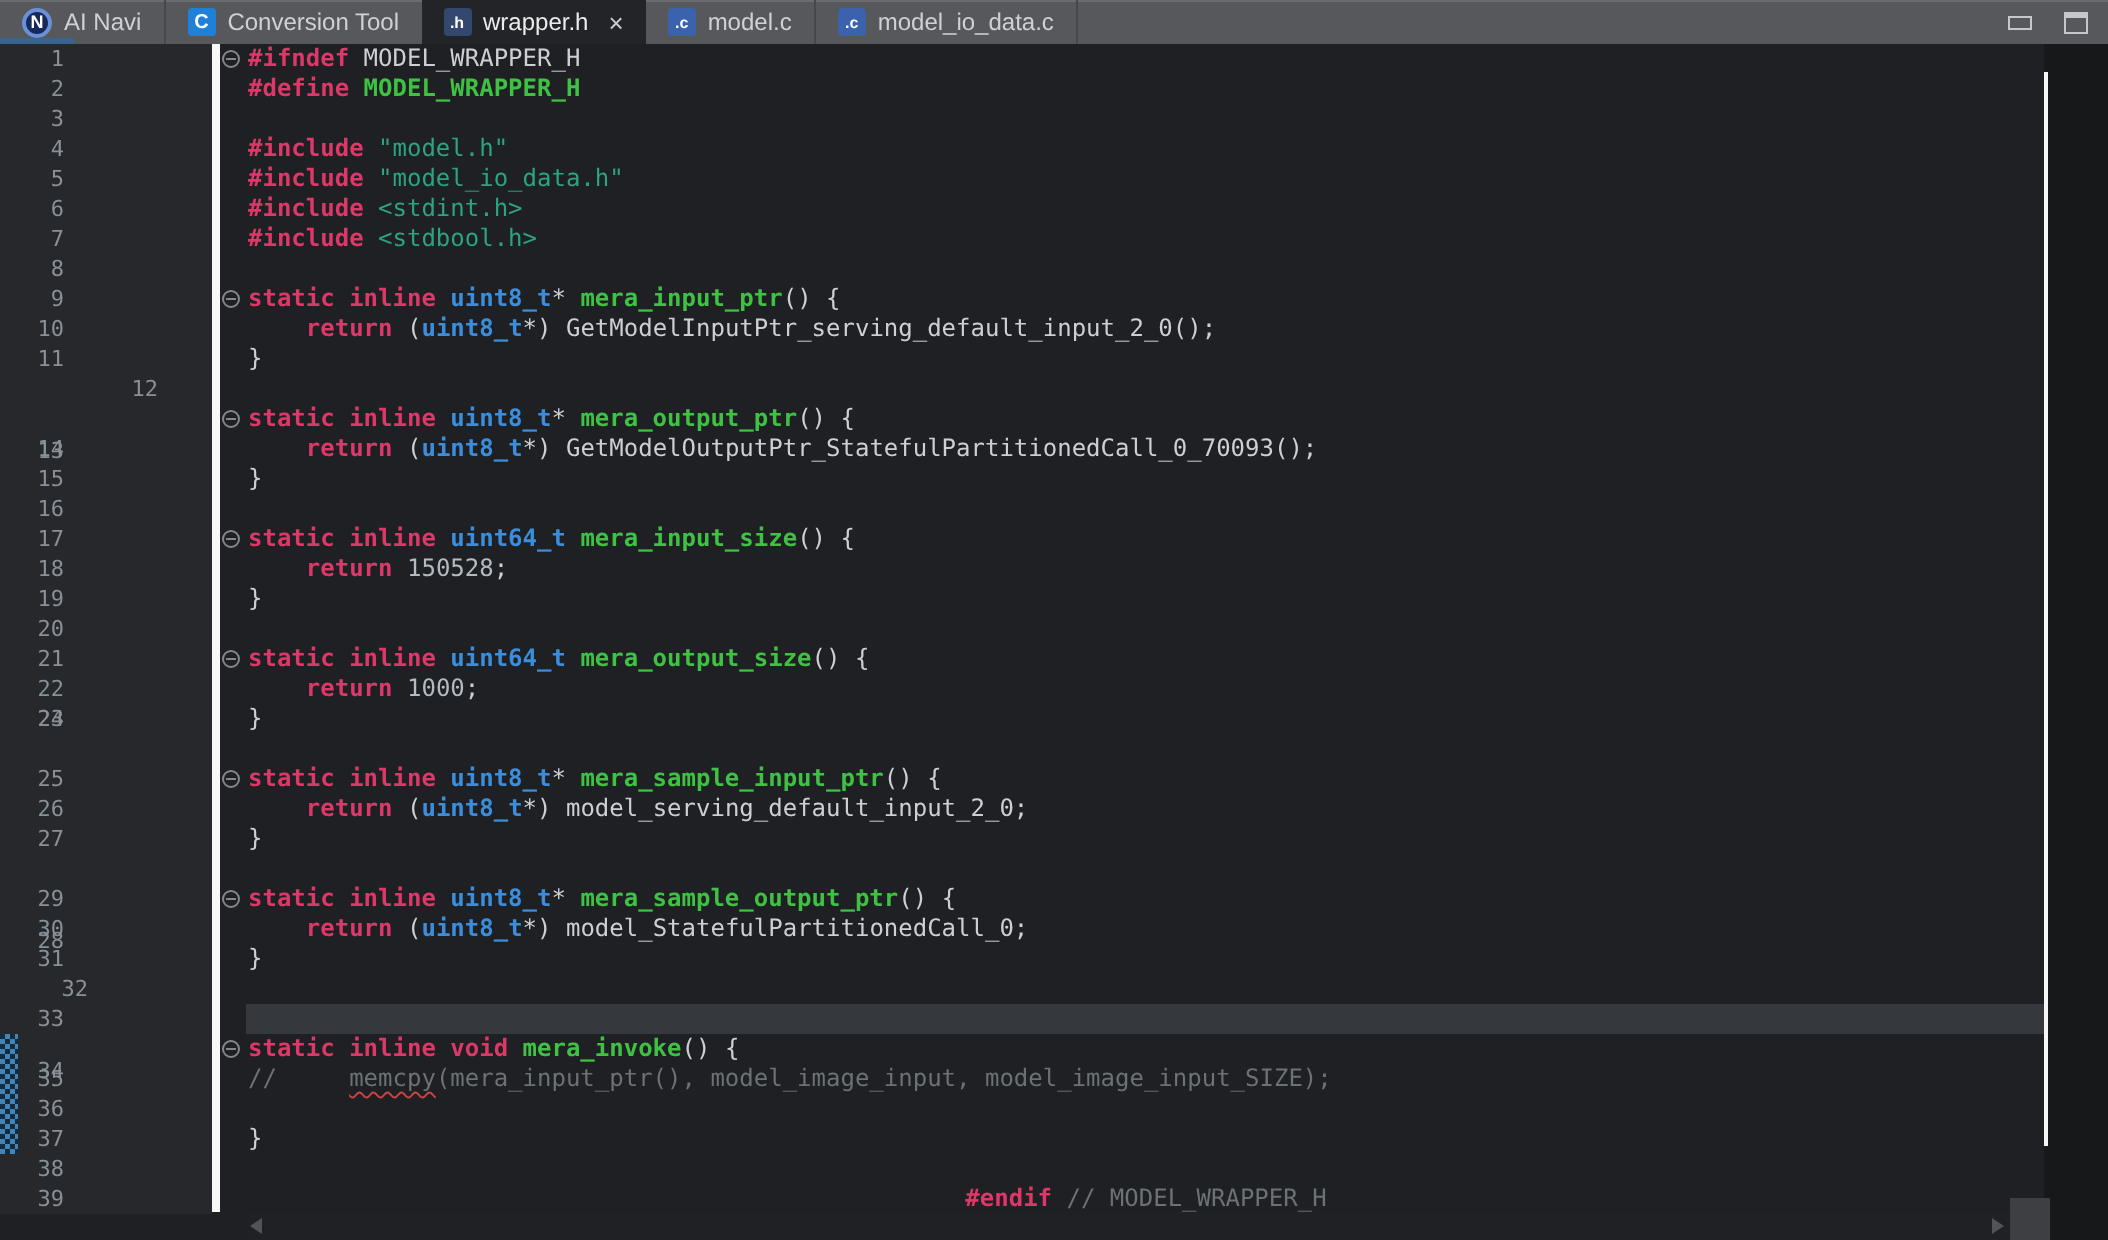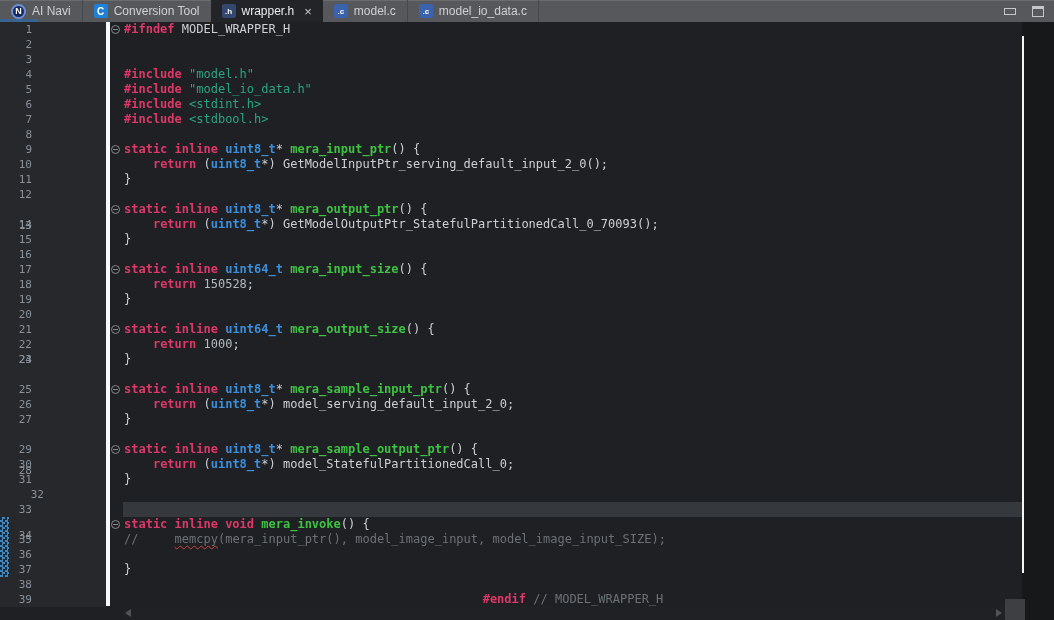--- a/index.html
+++ b/index.html
@@ -121,21 +121,21 @@
       <div class="lnum" style="top: 15px;">2</div>
       <div class="lnum" style="top: 30px;">3</div>
       <div class="lnum" style="top: 45px;">4</div>
       <div class="lnum" style="top: 60px;">5</div>
       <div class="lnum" style="top: 75px;">6</div>
       <div class="lnum" style="top: 90px;">7</div>
       <div class="lnum" style="top: 105px;">8</div>
       <div class="lnum" style="top: 120px;">9</div>
       <div class="lnum" style="top: 135px;">10</div>
       <div class="lnum" style="top: 150px;">11</div>
-      <div class="lnum" style="top: 165px;">12</div>
+      <div class="lnum" style="top: 165px; padding-left: 47px;">12</div>
       <div class="lnum" style="top: 196px;">13</div>
       <div class="lnum" style="top: 195px;">14</div>
       <div class="lnum" style="top: 210px;">15</div>
       <div class="lnum" style="top: 225px;">16</div>
       <div class="lnum" style="top: 240px;">17</div>
       <div class="lnum" style="top: 255px;">18</div>
       <div class="lnum" style="top: 270px;">19</div>
       <div class="lnum" style="top: 285px;">20</div>
       <div class="lnum" style="top: 300px;">21</div>
       <div class="lnum" style="top: 315px;">22</div>
@@ -164,20 +164,21 @@
       <div class="fold" style="top: 123px;"></div>
       <div class="fold" style="top: 183px;"></div>
       <div class="fold" style="top: 243px;"></div>
       <div class="fold" style="top: 303px;"></div>
       <div class="fold" style="top: 363px;"></div>
       <div class="fold" style="top: 423px;"></div>
       <div class="fold" style="top: 498px;"></div>
     </div>
   <div id="codearea">
       <div class="crow" style="top: 0px;"><span class="s-p">#ifndef</span><span class="s-w"> MODEL_WRAPPER_H</span></div>
+      <div class="crow" style="top: 15px;"><span class="s-p">#define</span><span class="s-f"> MODEL_WRAPPER_H</span></div>
       <div class="crow" style="top: 30px;"></div>
       <div class="crow" style="top: 45px;"><span class="s-p">#include</span><span class="s-s"> "model.h"</span></div>
       <div class="crow" style="top: 60px;"><span class="s-p">#include</span><span class="s-s"> "model_io_data.h"</span></div>
       <div class="crow" style="top: 75px;"><span class="s-p">#include</span><span class="s-s"> &lt;stdint.h&gt;</span></div>
       <div class="crow" style="top: 90px;"><span class="s-p">#include</span><span class="s-s"> &lt;stdbool.h&gt;</span></div>
       <div class="crow" style="top: 105px;"></div>
       <div class="crow" style="top: 120px;"><span class="s-p">static inline </span><span class="s-t">uint8_t</span><span class="s-w">* </span><span class="s-f">mera_input_ptr</span><span class="s-w">() {</span></div>
       <div class="crow" style="top: 135px;"><span class="s-w">    </span><span class="s-p">return</span><span class="s-w"> (</span><span class="s-t">uint8_t</span><span class="s-w">*) GetModelInputPtr_serving_default_input_2_0();</span></div>
       <div class="crow" style="top: 150px;"><span class="s-w">}</span></div>
       <div class="crow" style="top: 165px;"></div>

